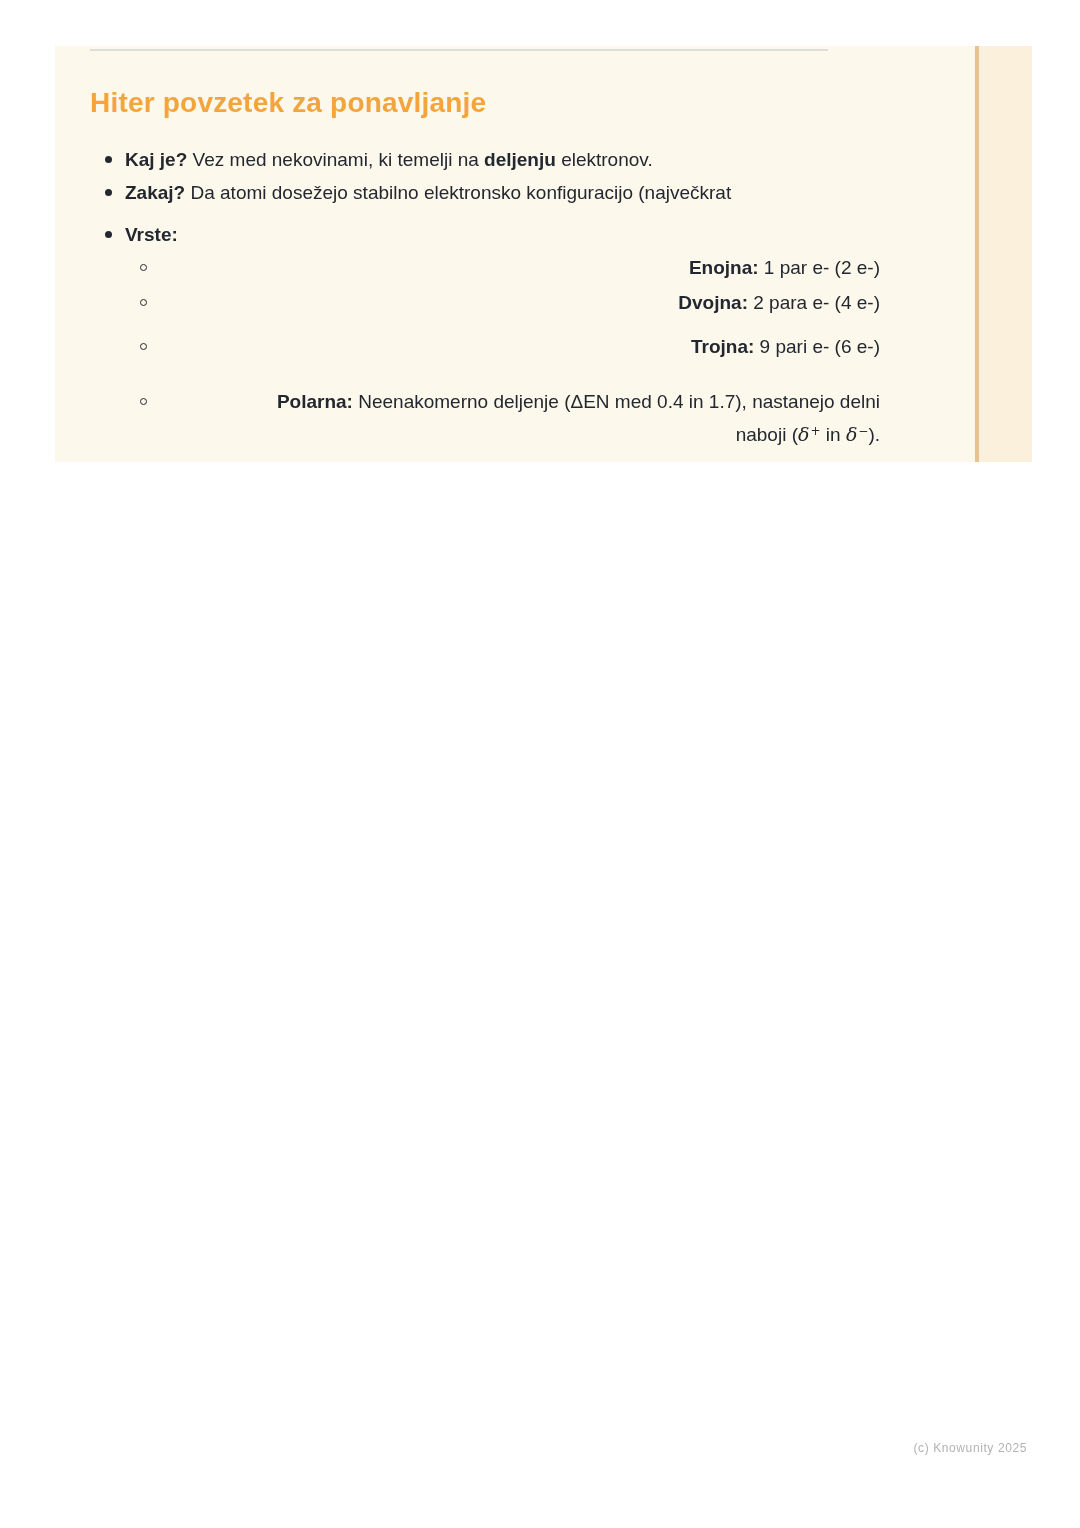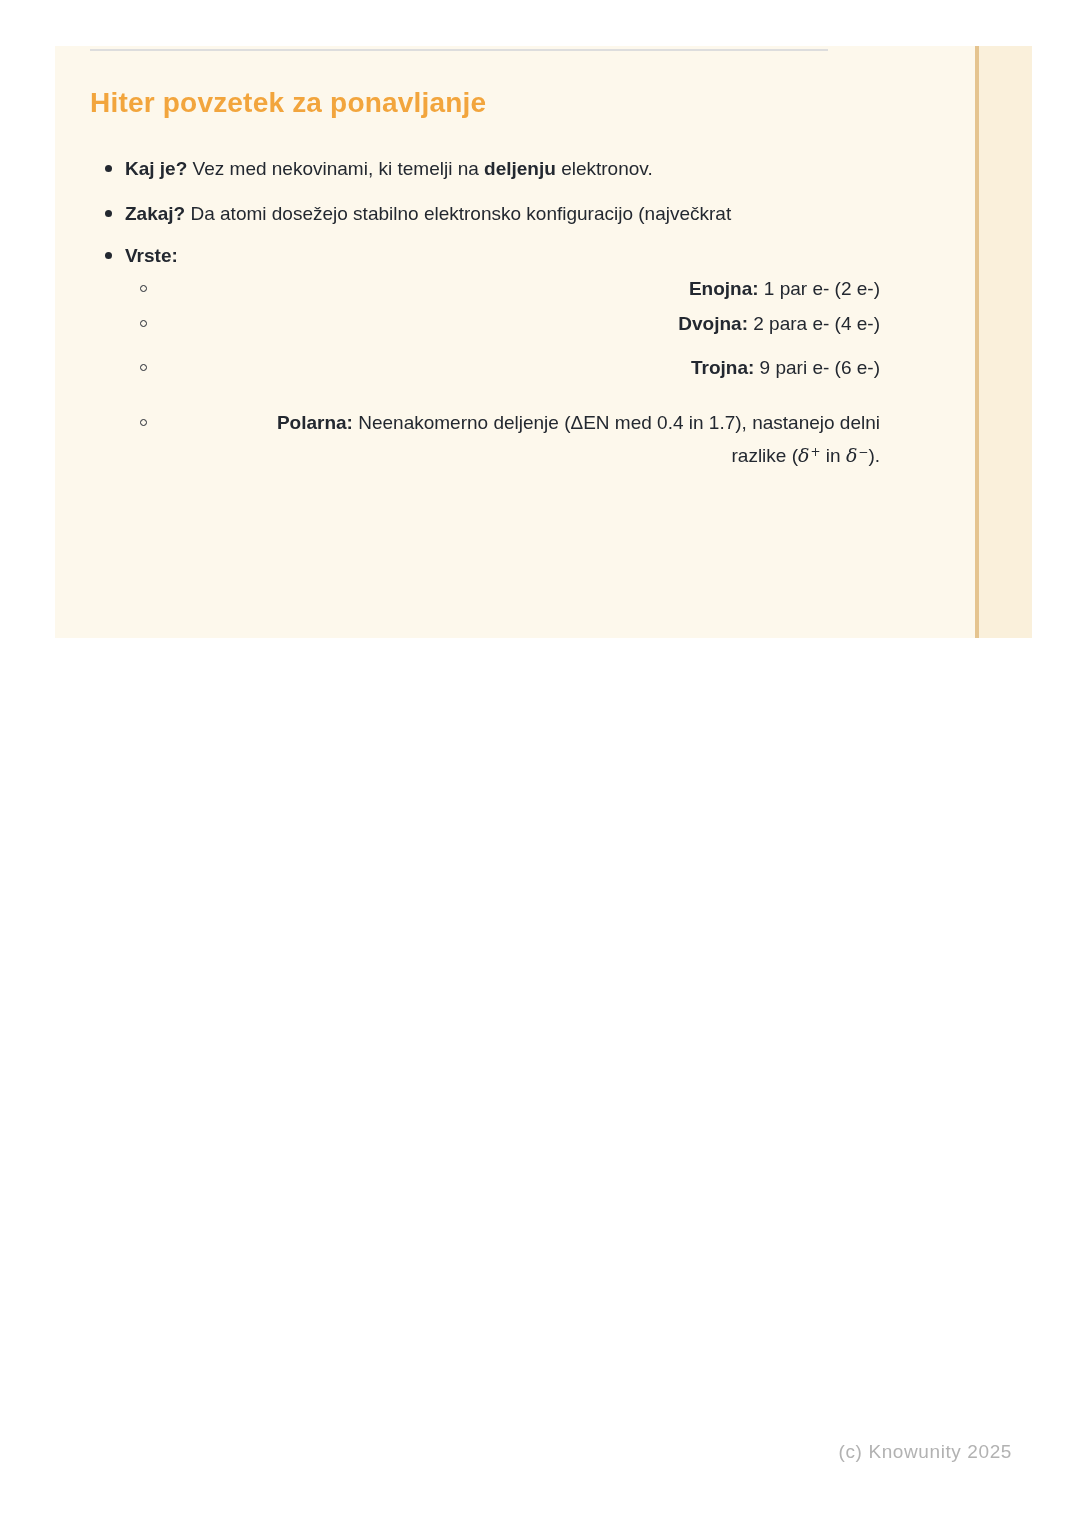--- a/index.html
+++ b/index.html
@@ -15,21 +15,21 @@
   body{
     width:1080px;height:1528px;
     background:#FFFFFF;
     font-family:"Liberation Sans","DejaVu Sans",sans-serif;
     position:relative;
     overflow:hidden;
   }
   .note-card{
     position:absolute;
     left:55px;top:46px;
-    width:977px;height:592px;
+    width:977px;height:416px;
     background:var(--card-bg);
   }
   .accent-stripe{
     position:absolute;
     right:0;top:0;bottom:0;
     width:53px;
     background:var(--stripe-bg);
     border-left:4px solid var(--stripe-line);
   }
   .section-divider{
@@ -43,21 +43,21 @@
     left:35px;top:40px;
     margin:0;
     font-size:28px;
     line-height:34px;
     font-weight:700;
     color:var(--heading);
     letter-spacing:0.2px;
   }
   .bullet-list{
     position:absolute;
-    left:35px;top:106px;
+    left:35px;top:97px;
     width:790px;
     color:var(--text);
     font-size:19px;
   }
   .li{
     position:relative;
   }
   .li.l1{padding-left:35px;}
   .li.l2{padding-left:70px;text-align:right;}
   .line{
@@ -88,43 +88,43 @@
   }
   .mathd sup{
     font-size:12px;
     line-height:0;
     vertical-align:6px;
     margin-left:1px;
   }
   .copyright{
     position:absolute;
     top:1441px;
-    right:68px;
-    font-size:19px;
+    right:53px;
+    font-size:12px;
     letter-spacing:0.6px;
     color:var(--footer);
   }
 </style>
 </head>
 <body>
 
 <div class="note-card">
   <div class="accent-stripe"></div>
   <div class="section-divider"></div>
 
   <h1 class="page-title">Hiter povzetek za ponavljanje</h1>
 
   <div class="bullet-list">
 
     <div class="li l1" style="margin-top:0">
       <span class="dot-marker"></span>
       <div class="line"><span class="b">Kaj je?</span><span> Vez med nekovinami, ki temelji na </span><span class="b">deljenju</span><span> elektronov.</span></div>
     </div>
 
-    <div class="li l1" style="margin-top:12px">
+    <div class="li l1" style="">
       <span class="dot-marker"></span>
       <div class="line"><span class="b">Zakaj?</span><span> Da atomi dosežejo stabilno elektronsko konfiguracijo (največkrat</span></div>
     </div>
 
     <div class="li l1" style="margin-top:9px">
       <span class="dot-marker"></span>
       <div class="line"><span class="b">Vrste:</span></div>
     </div>
 
     <div class="li l2" style="margin-top:0">
@@ -140,19 +140,19 @@
     <div class="li l2" style="margin-top:11px">
       <span class="circle-marker"></span>
       <div class="line"><span class="b">Trojna:</span><span> 9 pari e- (6 e-)</span></div>
     </div>
 
 
 
     <div class="li l2" style="margin-top:22px">
       <span class="circle-marker"></span>
       <div class="line"><span class="b">Polarna:</span><span> Neenakomerno deljenje (ΔEN med 0.4 in 1.7), nastanejo delni</span></div>
-      <div class="line"><span>razlike (</span><span class="mathd"><span>δ</span><sup>+</sup></span><span> in </span><span class="mathd"><span>δ</span><sup>−</sup></span><span>).</span></div>
+      <div class="line"><span>naboji (</span><span class="mathd"><span>δ</span><sup>+</sup></span><span> in </span><span class="mathd"><span>δ</span><sup>−</sup></span><span>).</span></div>
     </div>
 
   </div>
 </div>
 
 <div class="copyright">(c) Knowunity 2025</div>
 
 </body></html>

